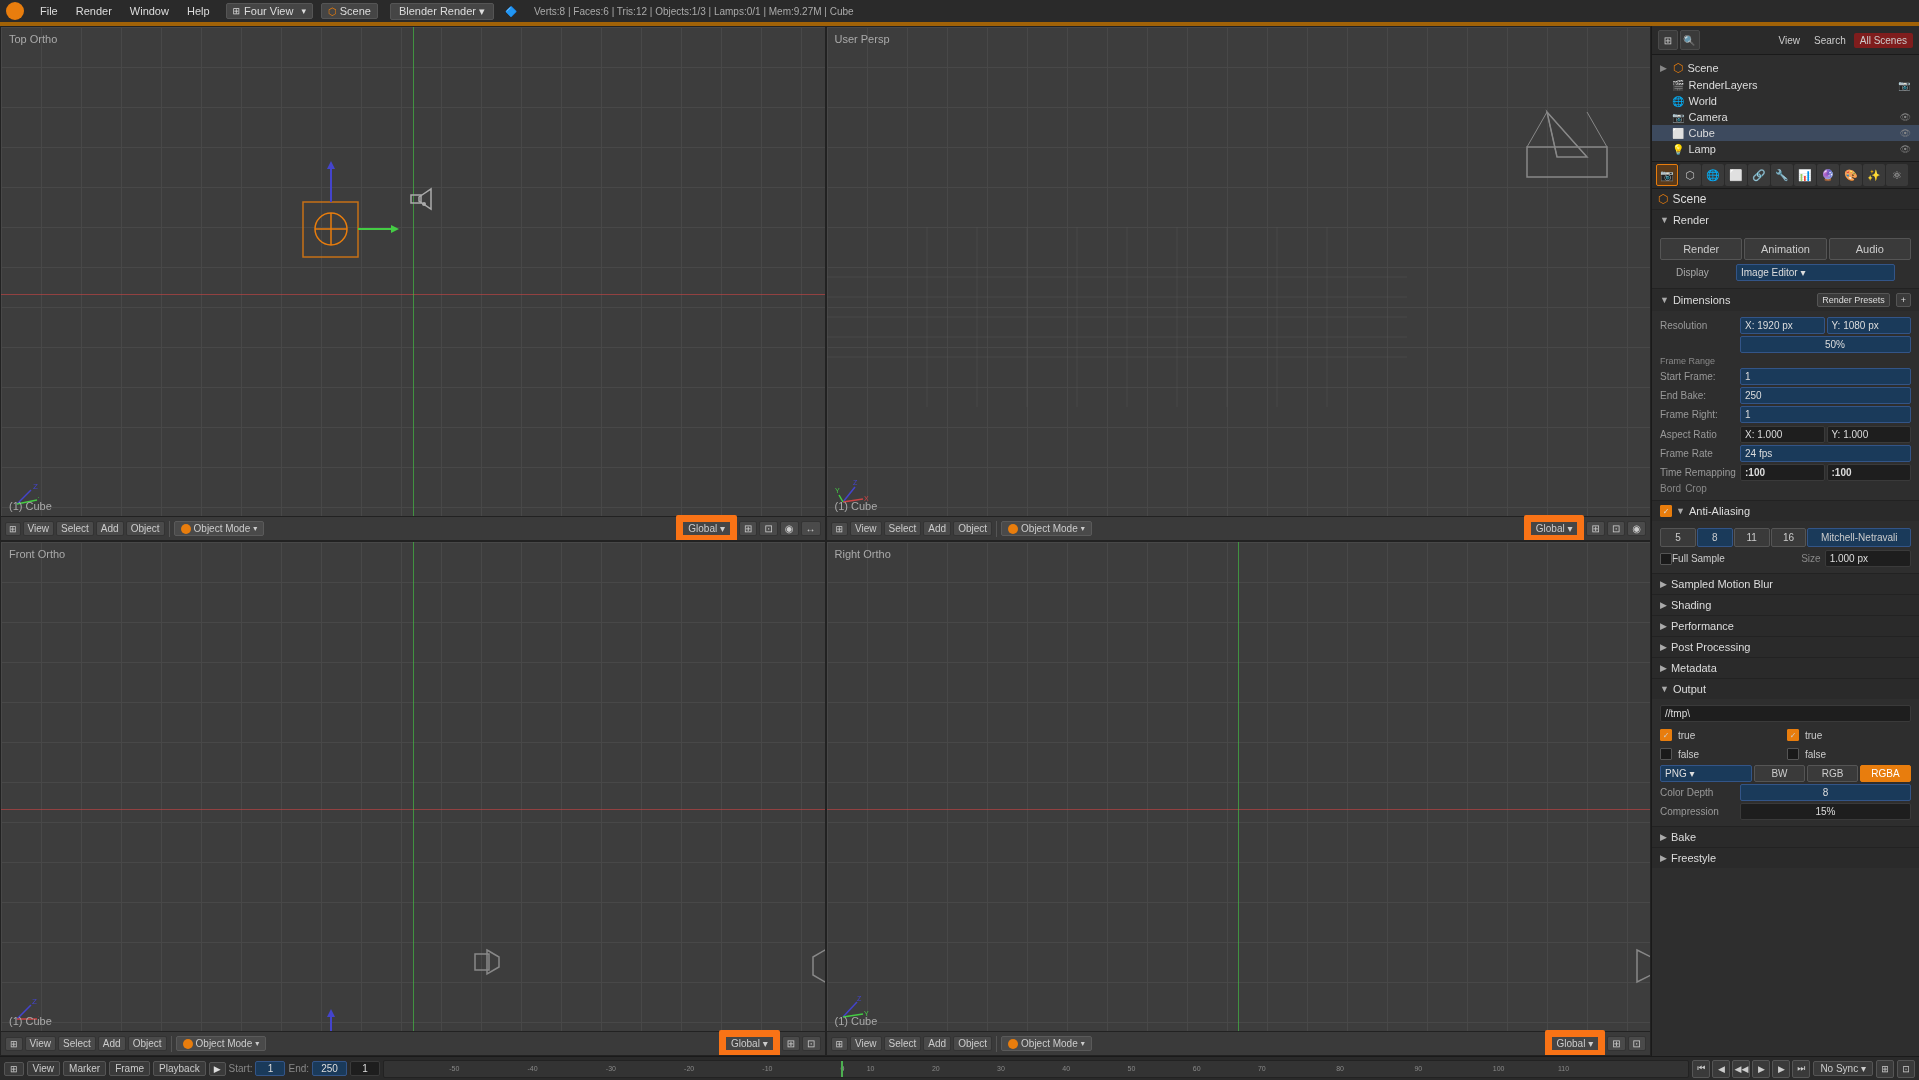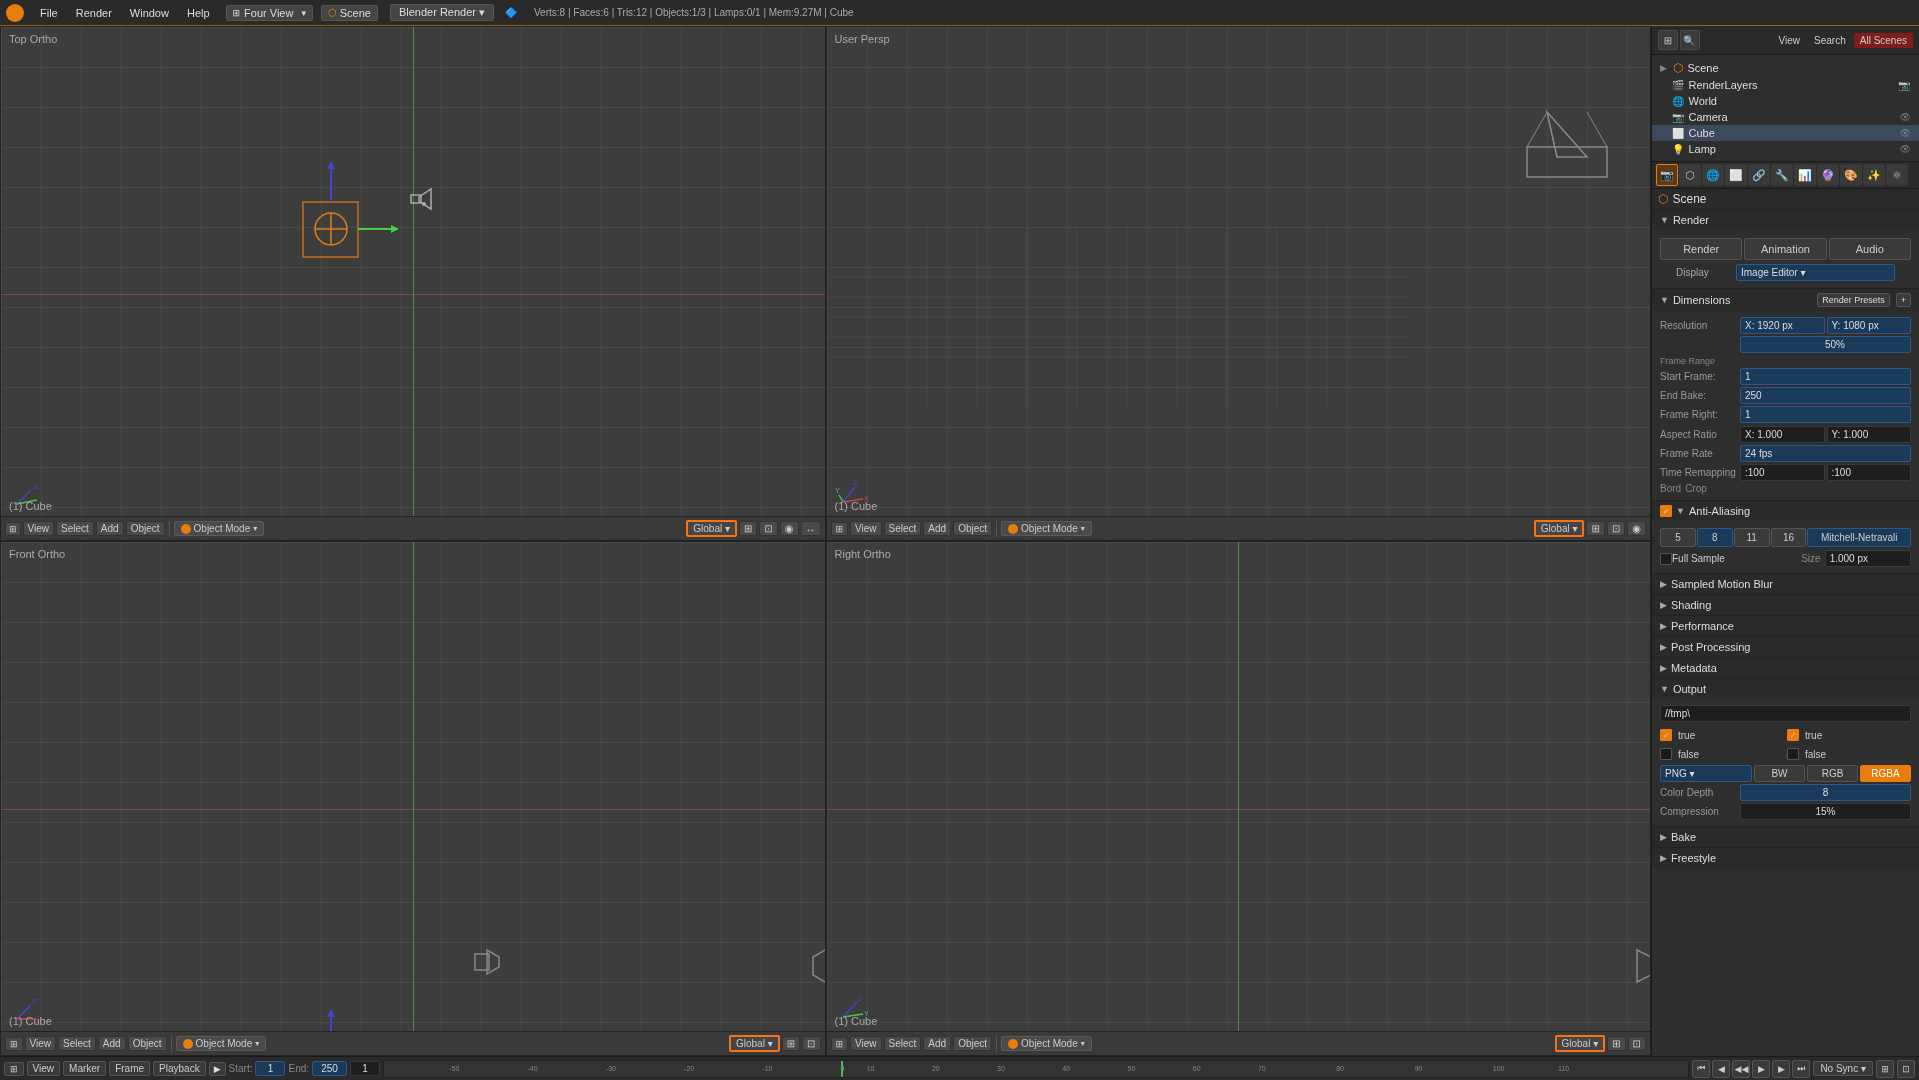--- a/index.html
+++ b/index.html
@@ -15,21 +15,21 @@
     }
 
     
     .top-bar {
       height: 26px;
       background: #2a2a2a;
       display: flex;
       align-items: center;
       padding: 0 6px;
       gap: 8px;
-      border-bottom: 1px solid #a16207;
+      border-bottom: 4px solid #a16207;
       position: relative;
       z-index: 100;
     }
     .top-bar-logo {
       width: 18px;
       height: 18px;
       background: #e87d0d;
       border-radius: 50%;
       display: flex; align-items: center; justify-content: center;
       font-weight: bold; font-size: 9px; color: white;
@@ -187,21 +187,21 @@
       display: flex; align-items: center; gap: 3px;
     }
     .vt-circle {
       width: 10px; height: 10px;
       border-radius: 50%;
       background: #e87d0d;
       flex-shrink: 0;
     }
     .vt-global {
       background: #454545;
-      border: 2px solid #f97316;
+      border: 7px solid #f97316;
       padding: 1px 5px;
       color: #ccc;
       font-size: 10px;
       border-radius: 2px;
     }
 
     
     .right-panel {
       width: 268px;
       background: #2e2e2e;
@@ -922,21 +922,21 @@
                 Y: <span>1.000</span>
               </div>
             </div>
           </div>
           <div class="field-row">
             <span class="field-label">Frame Rate</span>
             <div class="field-value blue">24 fps</div>
           </div>
           <div class="field-row">
             <span class="field-label">Time Remapping</span>
-            <div style="display:flex; gap:2px; flex:1;">
+            <div style="display:flex; gap:2px; flex:1;font-weight:bold;">
               <div class="field-value">:100</div>
               <div class="field-value">:100</div>
             </div>
           </div>
         </div>
 
         <div class="field-row">
           <span style="margin-right:4px; font-size:10px; color:#888;">Bord</span>
           <span style="font-size:10px; color:#888;">Crop</span>
         </div>

